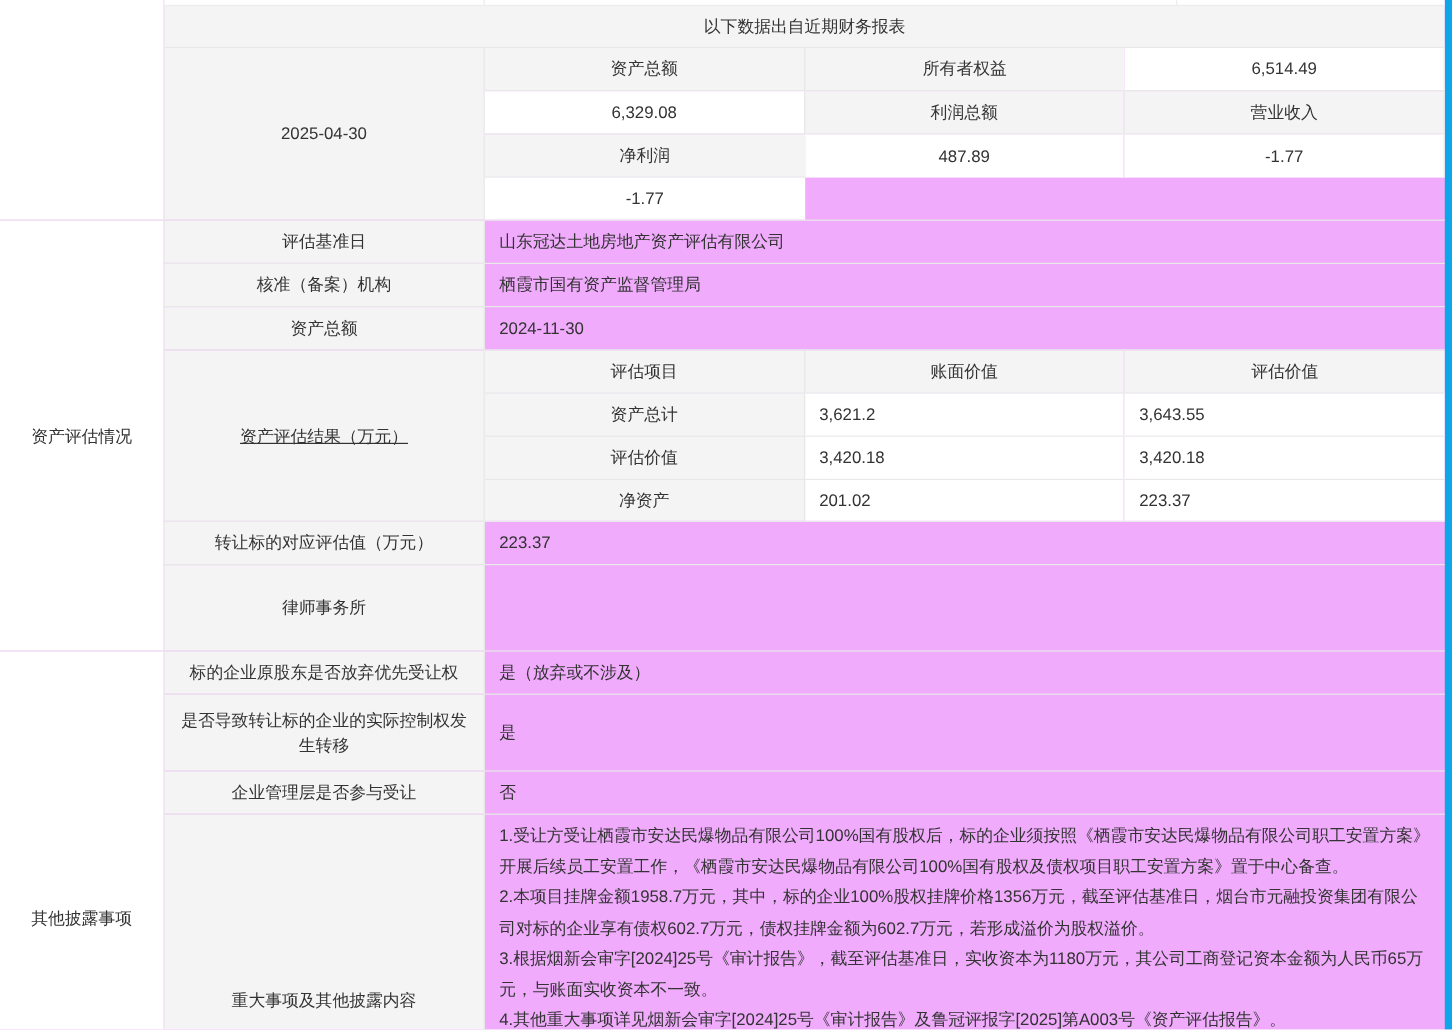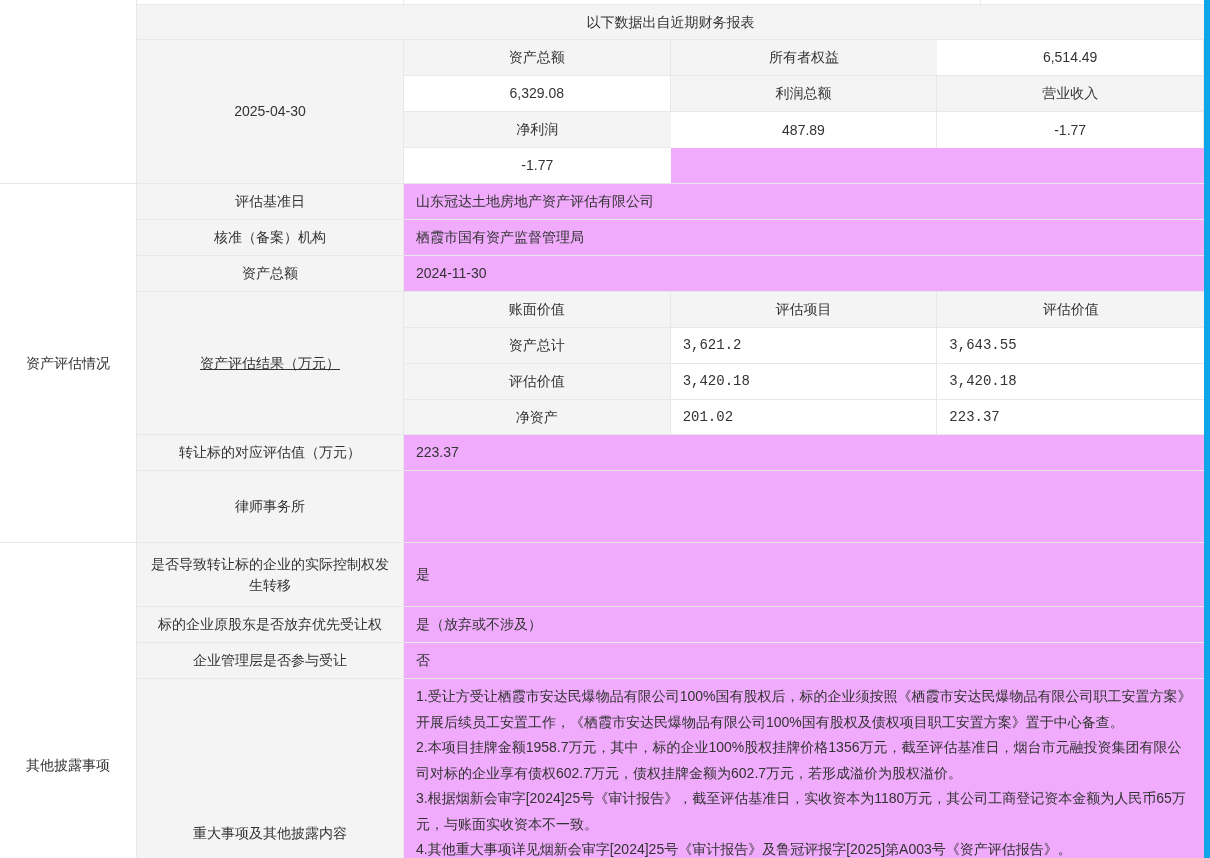--- a/index.html
+++ b/index.html
@@ -45,21 +45,21 @@
   .fin{ flex:1; display:flex; }
   .fin-date{
     width:267px; flex:none; background:#f4f4f4; border-right:1px solid #e8e8e8;
     display:flex; align-items:center; justify-content:center;
   }
   .grid3{ flex:1; min-width:0; display:grid; grid-template-columns:1fr 1fr 1fr; grid-template-rows:36px 36px 36px 1fr; }
   .cell{ display:flex; align-items:center; justify-content:center; border-bottom:1px solid #e8e8e8; background:#fff; }
   .cell.vr{ border-right:1px solid #e8e8e8; }
   .cell.hdr{ background:#f4f4f4; }
   .cell.lastrow{ border-bottom:none; }
-  .cell.left{ justify-content:flex-start; padding:0 12px;font-family:Liberation Mono, monospace; }
+  .cell.left{ justify-content:flex-start; padding:0 12px; }
 
   
   .eval{ height:143px; display:flex; border-bottom:1px solid #e8e8e8; }
   .eval-label{
     width:267px; flex:none; background:#f4f4f4; border-right:1px solid #e8e8e8;
     display:flex; align-items:center; justify-content:center; text-align:center; padding:0 10px;text-decoration:underline;
   }
 
   
   .disclosure{ display:block; padding:5px 12px 8px 12px; }
@@ -119,22 +119,22 @@
         <div class="fvalue">栖霞市国有资产监督管理局</div>
       </div>
       <div class="frow h36">
         <div class="flabel">资产总额</div>
         <div class="fvalue">2024-11-30</div>
       </div>
 
       <div class="eval">
         <div class="eval-label">资产评估结果（万元）</div>
         <div class="grid3">
+          <div class="cell hdr vr">评估项目</div>
           <div class="cell hdr vr">账面价值</div>
-          <div class="cell hdr vr">评估项目</div>
           <div class="cell hdr">评估价值</div>
 
           <div class="cell hdr vr">资产总计</div>
           <div class="cell vr left">3,621.2</div>
           <div class="cell left">3,643.55</div>
 
           <div class="cell hdr vr">评估价值</div>
           <div class="cell vr left">3,420.18</div>
           <div class="cell left">3,420.18</div>
 
@@ -153,27 +153,27 @@
         <div class="fvalue"></div>
       </div>
 
     </div>
   </section>
 
   <section class="sec last" style="height:444px">
     <div class="sec-label">其他披露事项</div>
     <div class="sec-body">
 
+      <div class="frow h36">
+        <div class="flabel">标的企业原股东是否放弃优先受让权</div>
+        <div class="fvalue">是（放弃或不涉及）</div>
+      </div>
       <div class="frow h64">
         <div class="flabel">是否导致转让标的企业的实际控制权发生转移</div>
         <div class="fvalue">是</div>
-      </div>
-      <div class="frow h36">
-        <div class="flabel">标的企业原股东是否放弃优先受让权</div>
-        <div class="fvalue">是（放弃或不涉及）</div>
       </div>
       <div class="frow h36">
         <div class="flabel">企业管理层是否参与受让</div>
         <div class="fvalue">否</div>
       </div>
 
       <div class="frow grow">
         <div class="flabel">重大事项及其他披露内容</div>
         <div class="fvalue disclosure">
           <p>1.受让方受让栖霞市安达民爆物品有限公司100%国有股权后，标的企业须按照《栖霞市安达民爆物品有限公司职工安置方案》开展后续员工安置工作，《栖霞市安达民爆物品有限公司100%国有股权及债权项目职工安置方案》置于中心备查。</p>

